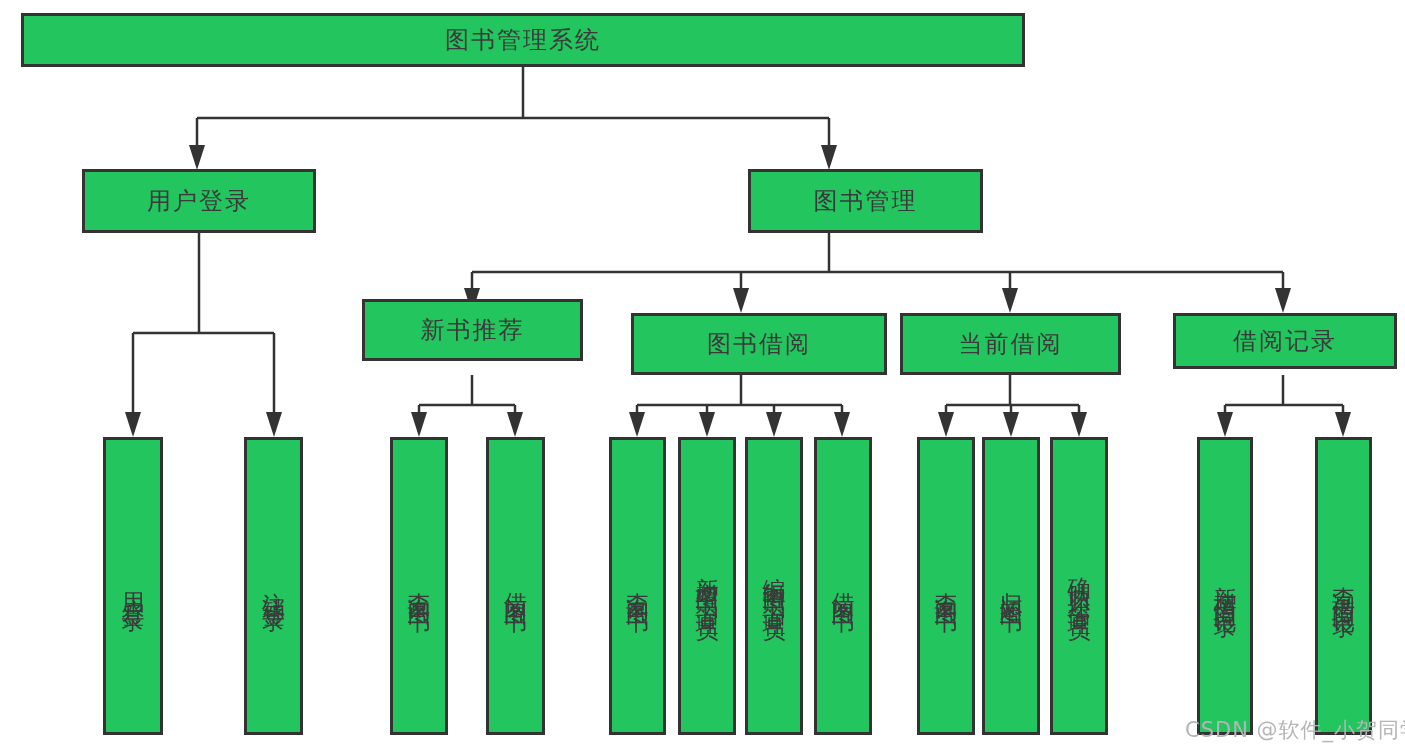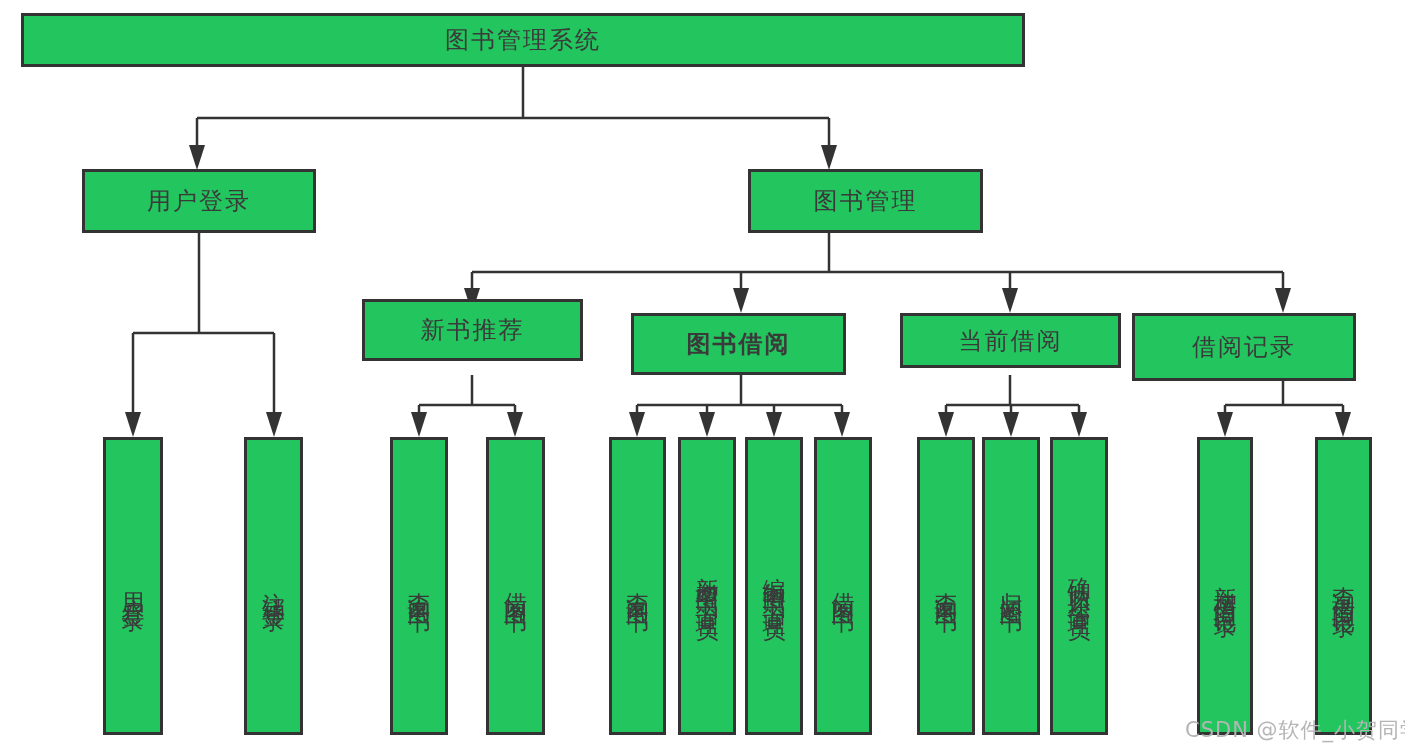--- a/index.html
+++ b/index.html
@@ -134,27 +134,27 @@
   <div class="box" style="left:82px;top:169px;width:234px;height:64px;">
     <span class="hlabel">用户登录</span>
   </div>
   <div class="box" style="left:748px;top:169px;width:235px;height:64px;">
     <span class="hlabel">图书管理</span>
   </div>
 
   <div class="box" style="left:362px;top:299px;width:221px;height:62px;">
     <span class="hlabel">新书推荐</span>
   </div>
-  <div class="box" style="left:631px;top:313px;width:215px;height:62px;font-weight:bold;">
+  <div class="box" style="left:631px;top:313px;width:256px;height:62px;">
     <span class="hlabel">图书借阅</span>
   </div>
-  <div class="box" style="left:900px;top:313px;width:221px;height:55px;">
+  <div class="box" style="left:900px;top:313px;width:221px;height:62px;">
     <span class="hlabel">当前借阅</span>
   </div>
-  <div class="box" style="left:1132px;top:313px;width:224px;height:68px;">
+  <div class="box" style="left:1173px;top:313px;width:224px;height:56px;">
     <span class="hlabel">借阅记录</span>
   </div>
 
   <div class="box leaf" style="left:103px;width:60px;">
     <span class="vtext">用户登录</span>
   </div>
   <div class="box leaf" style="left:244px;width:59px;">
     <span class="vtext">注销登录</span>
   </div>
 

